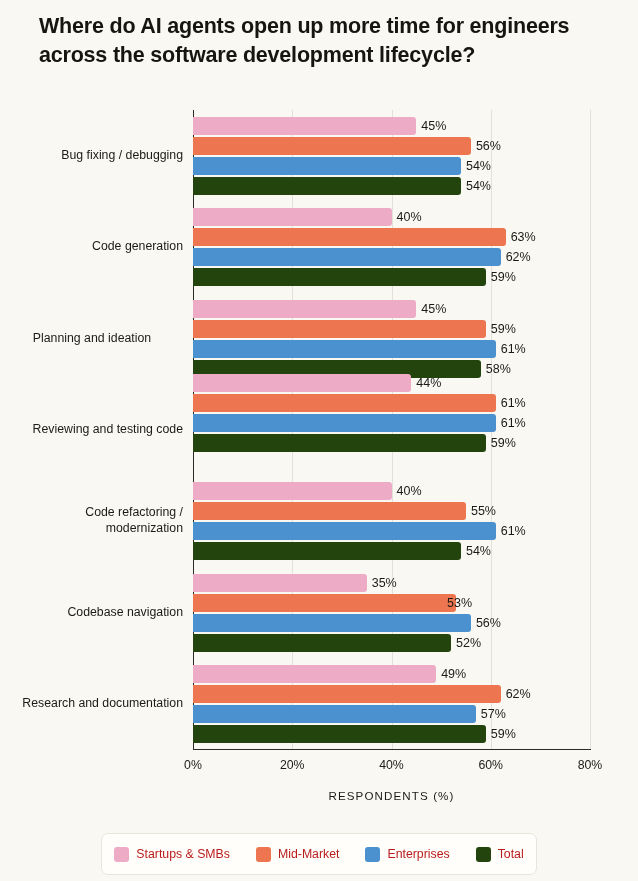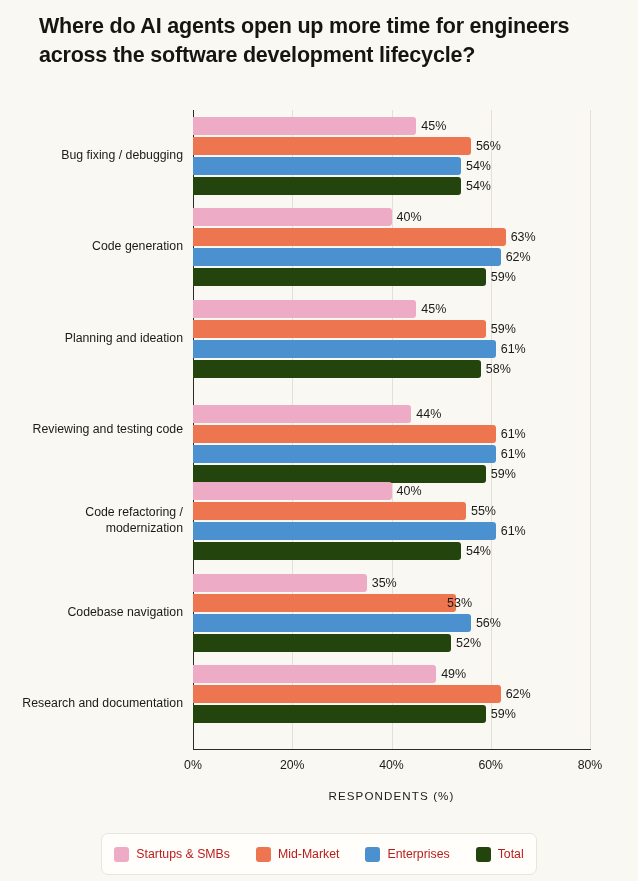--- a/index.html
+++ b/index.html
@@ -192,21 +192,21 @@
   <div id="axis-y-line"></div>
   <div id="axis-x-line"></div>
   <div id="cat-labels">
       <div class="cat-label" style="top: 155.714px;">
         <span style="display: block;">Bug fixing / debugging</span>
       </div>
       <div class="cat-label" style="top: 247.143px;">
         <span style="display: block;">Code generation</span>
       </div>
       <div class="cat-label" style="top: 338.571px;">
-        <span style="display: block;">Planning and ideation</span>
+        <span style="display: block; text-align: center;">Planning and ideation</span>
       </div>
       <div class="cat-label" style="top: 430px;">
         <span style="display: block;">Reviewing and testing code</span>
       </div>
       <div class="cat-label" style="top: 521.429px;">
         <span style="display: block; margin-left: 47px;">Code refactoring /</span>
         <span style="display: block;">modernization</span>
       </div>
       <div class="cat-label" style="top: 612.857px;">
         <span style="display: block;">Codebase navigation</span>
@@ -263,21 +263,21 @@
         </div>
         <div class="bar-row">
           <div class="bar" title="Enterprises — Planning and ideation: 61%" style="width: 302.712px; background: rgb(75, 144, 207);"></div>
           <span class="bar-value" style="left: 302.712px;">61%</span>
         </div>
         <div class="bar-row">
           <div class="bar" title="Total — Planning and ideation: 58%" style="width: 287.825px; background: rgb(35, 69, 13);"></div>
           <span class="bar-value" style="left: 287.825px;">58%</span>
         </div>
       </div>
-      <div class="bar-group" style="top: 295px;">
+      <div class="bar-group" style="top: 264px;">
         <div class="bar-row">
           <div class="bar" title="Startups &amp; SMBs — Reviewing and testing code: 44%" style="width: 218.35px; background: rgb(237, 171, 197);"></div>
           <span class="bar-value" style="left: 218.35px;">44%</span>
         </div>
         <div class="bar-row">
           <div class="bar" title="Mid-Market — Reviewing and testing code: 61%" style="width: 302.712px; background: rgb(237, 118, 80);"></div>
           <span class="bar-value" style="left: 302.712px;">61%</span>
         </div>
         <div class="bar-row">
           <div class="bar" title="Enterprises — Reviewing and testing code: 61%" style="width: 302.712px; background: rgb(75, 144, 207);"></div>
@@ -325,20 +325,24 @@
         </div>
       </div>
       <div class="bar-group" style="top: 555.286px;">
         <div class="bar-row">
           <div class="bar" title="Startups &amp; SMBs — Research and documentation: 49%" style="width: 243.162px; background: rgb(237, 171, 197);"></div>
           <span class="bar-value" style="left: 243.162px; text-align: center;">49%</span>
         </div>
         <div class="bar-row">
           <div class="bar" title="Mid-Market — Research and documentation: 62%" style="width: 307.675px; background: rgb(237, 118, 80);"></div>
           <span class="bar-value" style="left: 307.675px;">62%</span>
+        </div>
+        <div class="bar-row">
+          <div class="bar" title="Enterprises — Research and documentation: 57%" style="width: 282.863px; background: rgb(75, 144, 207);"></div>
+          <span class="bar-value" style="left: 282.863px;">57%</span>
         </div>
         <div class="bar-row">
           <div class="bar" title="Total — Research and documentation: 59%" style="width: 292.788px; background: rgb(35, 69, 13);"></div>
           <span class="bar-value" style="left: 292.788px;">59%</span>
         </div>
       </div>
     </div>
   <div id="xticks-layer">
       <div class="xtick" style="left: 193px;">0%</div>
       <div class="xtick" style="left: 292.25px;">20%</div>

